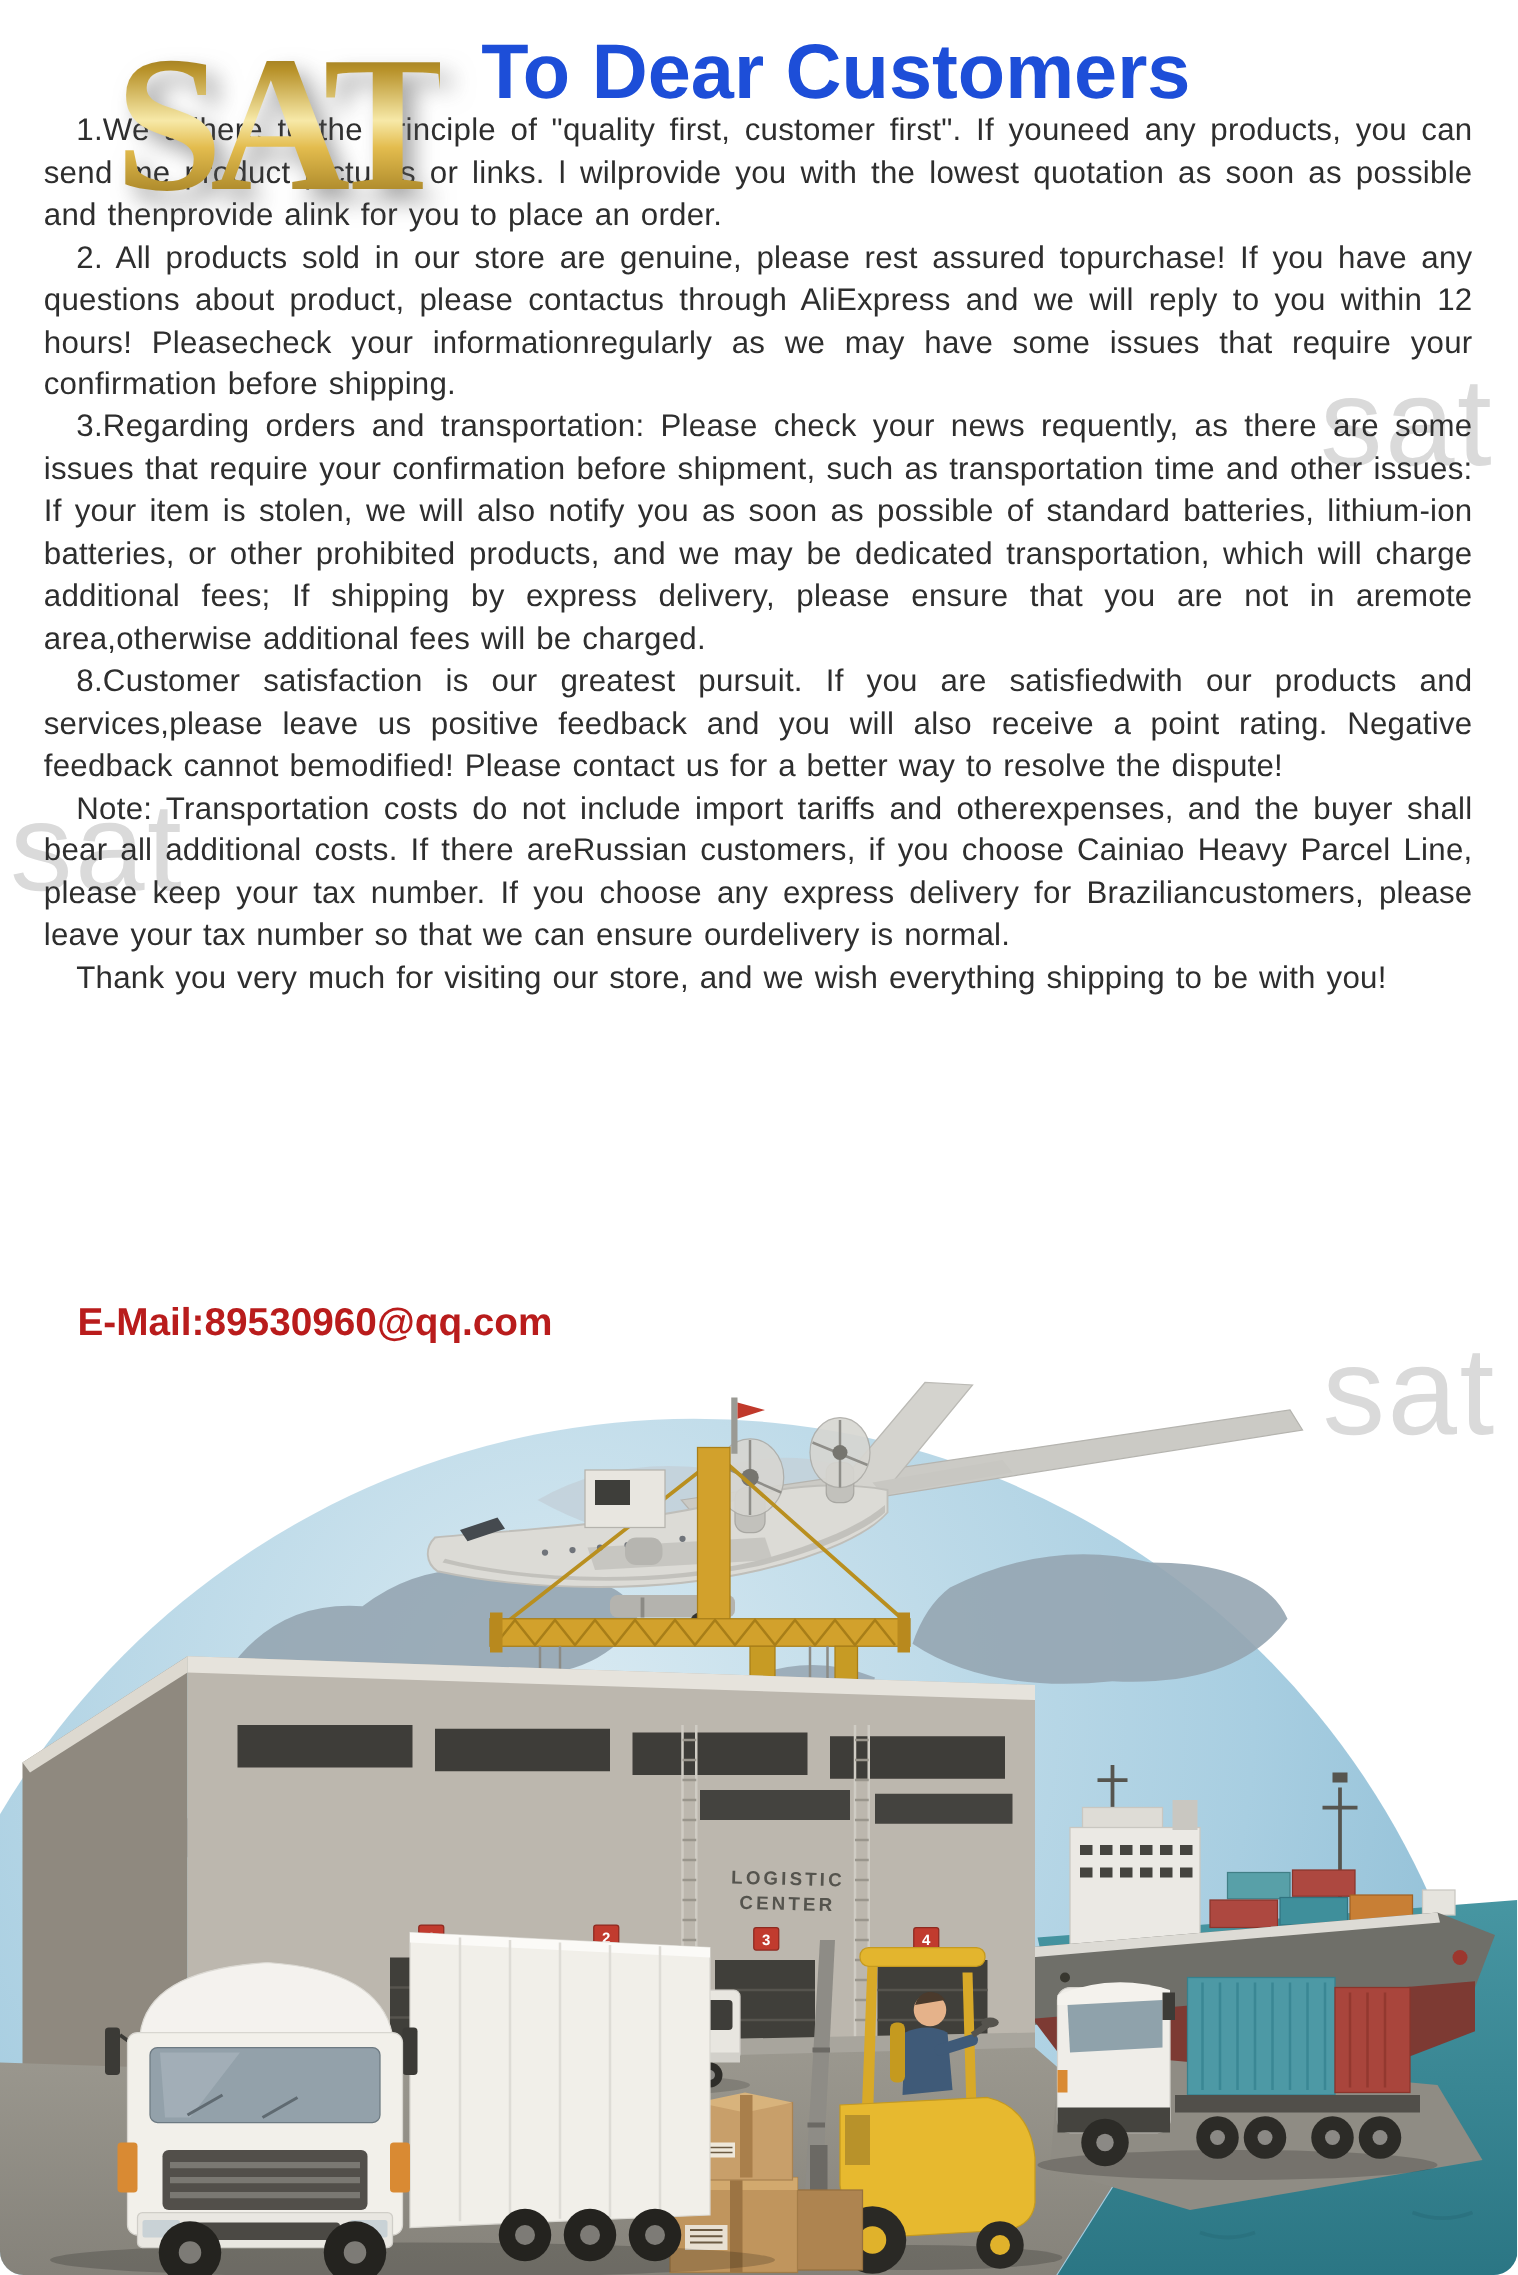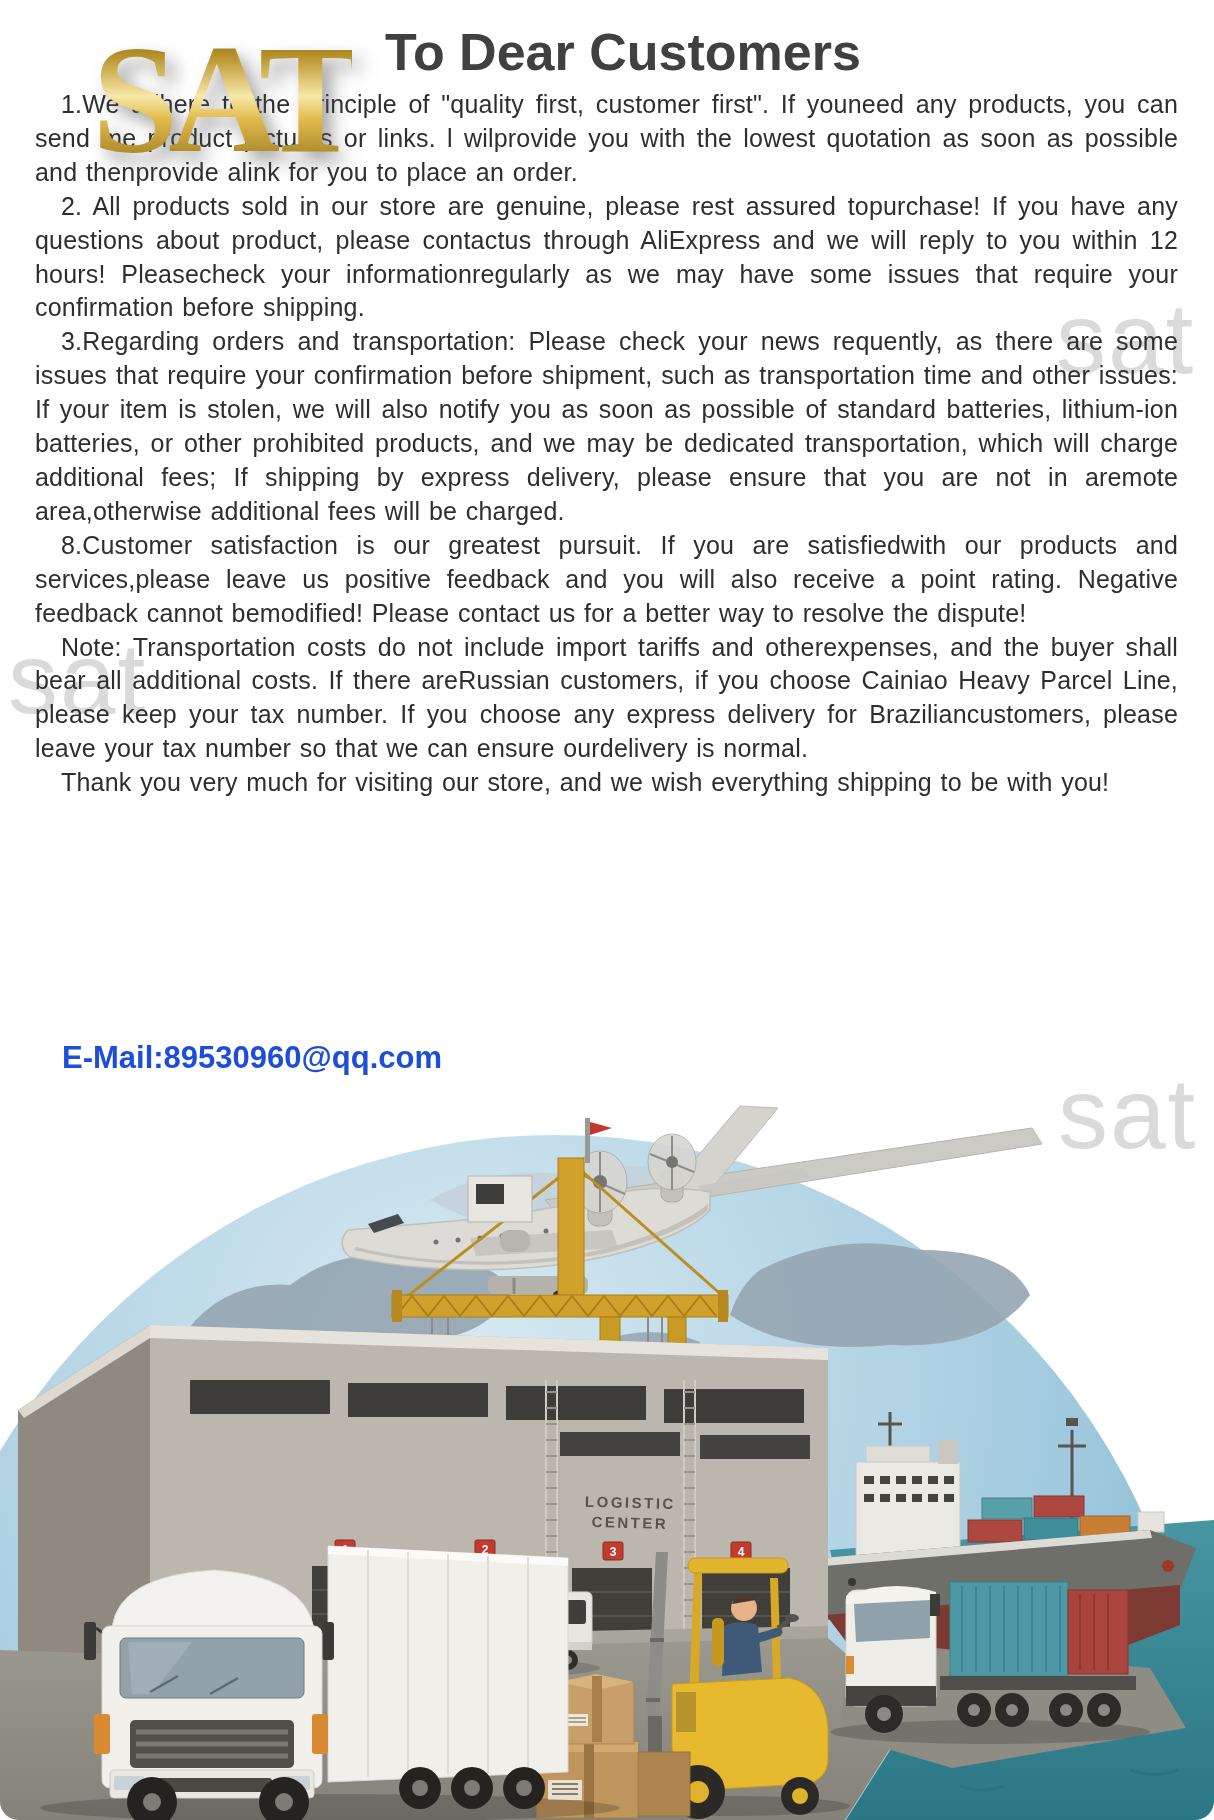--- a/index.html
+++ b/index.html
@@ -9,36 +9,36 @@
     position:absolute;left:92px;top:22px;
     font-family:"Liberation Serif",serif;font-weight:bold;font-size:155px;line-height:1;
     letter-spacing:-10px;
     background:linear-gradient(180deg,#6f5410 0%,#b8922a 22%,#f7e9a8 48%,#e3bc4e 62%,#8a6914 100%);
     -webkit-background-clip:text;background-clip:text;color:transparent;
     filter:drop-shadow(9px 10px 9px rgba(90,90,90,.55));
     z-index:3;
   }
   .title{
     position:absolute;left:385px;top:22px;margin:0;
-    font-size:52px;font-weight:bold;color:#404040;letter-spacing:0px;z-index:2;
+    font-size:62px;font-weight:bold;color:#1d4ed8;letter-spacing:0px;z-index:2;
   }
   .notice{
     position:absolute;left:35px;top:88px;width:1143px;
     font-size:25px;line-height:33.9px;color:#2e2e2e;
     text-align:justify;letter-spacing:0.2px;word-spacing:1.5px;z-index:2;
   }
   .notice p{margin:0;text-indent:26px;}
   .watermark{
     position:absolute;font-size:100px;line-height:1;color:#dadada;
     letter-spacing:2px;z-index:1;user-select:none;
   }
   .wm1{left:1056px;top:288px;}
   .wm2{left:8px;top:628px;}
   .wm3{left:1058px;top:1063px;}
-  .contact{position:absolute;left:62px;font-weight:bold;color:#1d4ed8;font-size:31px;z-index:4;}
+  .contact{position:absolute;left:62px;font-weight:bold;color:#b91c1c;font-size:31px;z-index:4;}
   .email{top:1040px;}
   .whatsapp{top:1098px;}
   .illustration{position:absolute;left:0;top:1080px;width:1214px;height:740px;z-index:2;}
   .sign-text{font-family:"Liberation Sans",sans-serif;font-weight:bold;fill:#55544e;font-size:15px;letter-spacing:2.5px;}
   .badge-num{font-family:"Liberation Sans",sans-serif;font-weight:bold;fill:#ffffff;font-size:12px;}
 </style>
 </head>
 <body>
 
 <div class="page">

